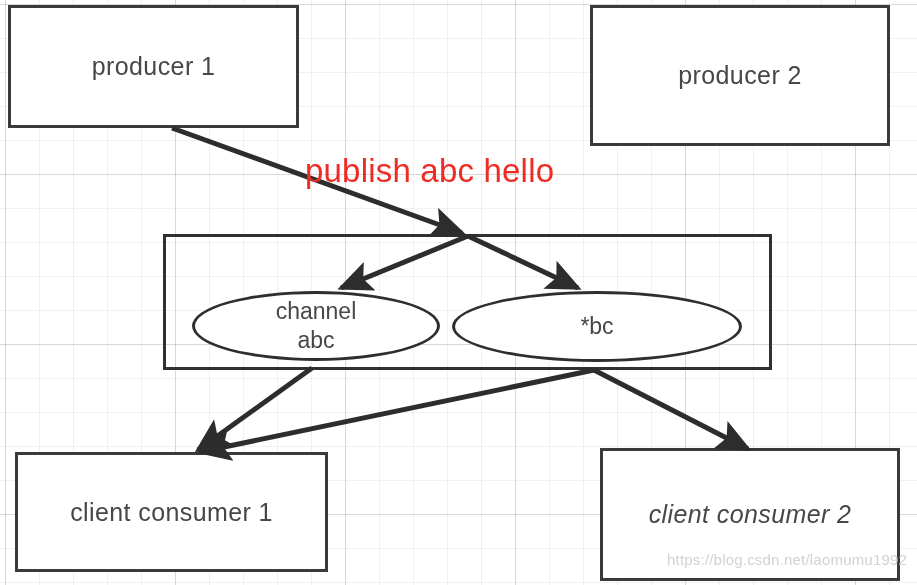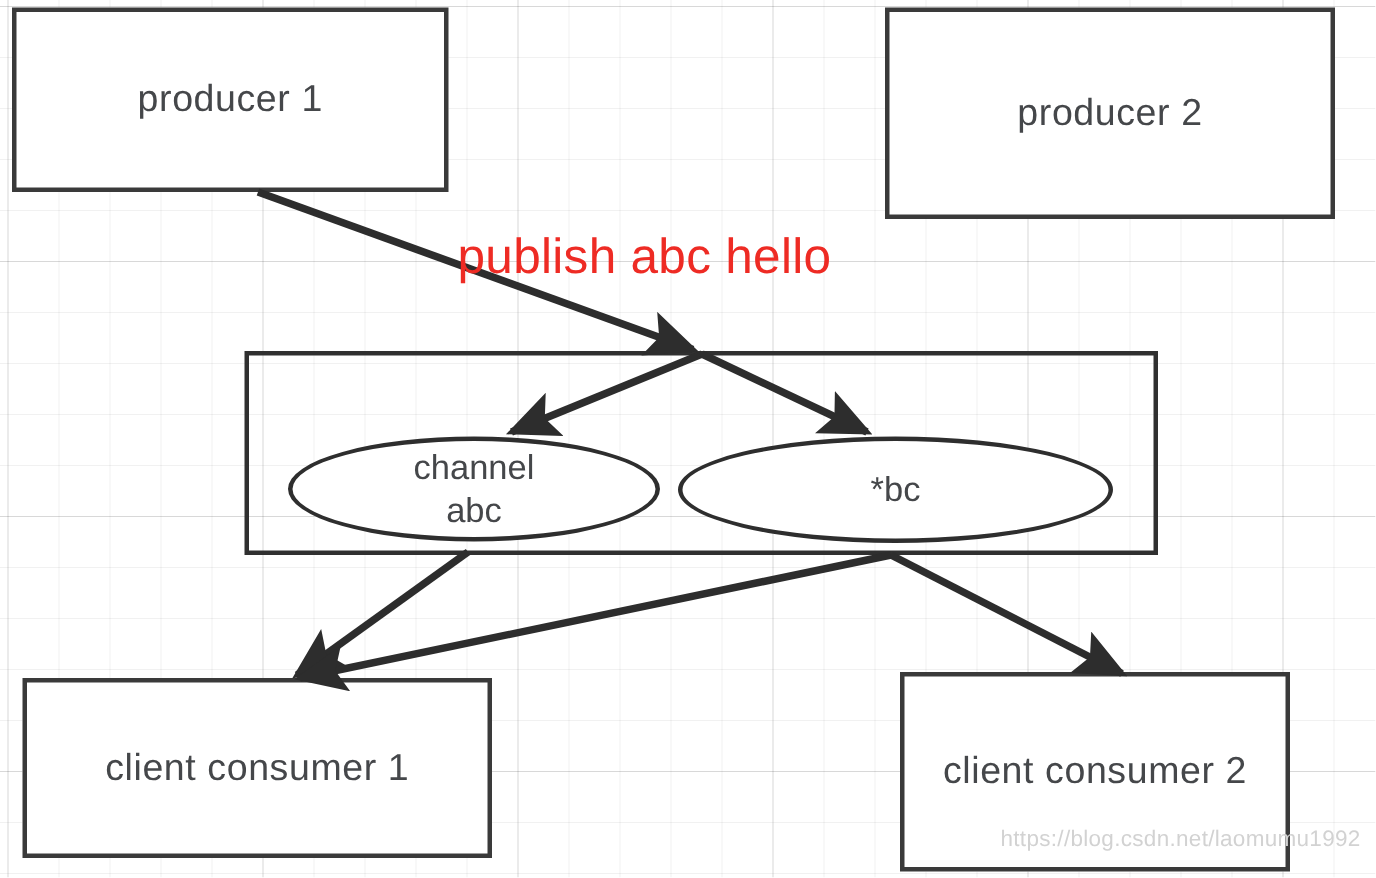--- a/index.html
+++ b/index.html
@@ -116,21 +116,21 @@
   </div>
 
   <div class="ellipse" style="left:452px; top:291px; width:290px; height:71px;">
     <span class="ellipse-line">*bc</span>
   </div>
 
   <div class="node-box" style="left:15px; top:452px; width:313px; height:120px;">
     <span class="node-label">client consumer 1</span>
   </div>
 
-  <div class="node-box" style="left:600px; top:448px; width:260px; height:133px;">
+  <div class="node-box" style="left:600px; top:448px; width:300px; height:133px;font-style:italic;">
     <span class="node-label">client consumer 2</span>
   </div>
 
   <div class="edge-label" style="left:305px; top:152px;">publish abc hello</div>
 
   <svg id="edges" viewBox="0 0 917 585" width="917" height="585">
     <defs>
       <marker id="arrowhead" markerWidth="7" markerHeight="7" refX="6.2" refY="3.1" orient="auto" markerUnits="strokeWidth">
         <path d="M0,0 L7,3.1 L0,6.2 L1.4,3.1 Z" fill="#2d2d2d"></path>
       </marker>

